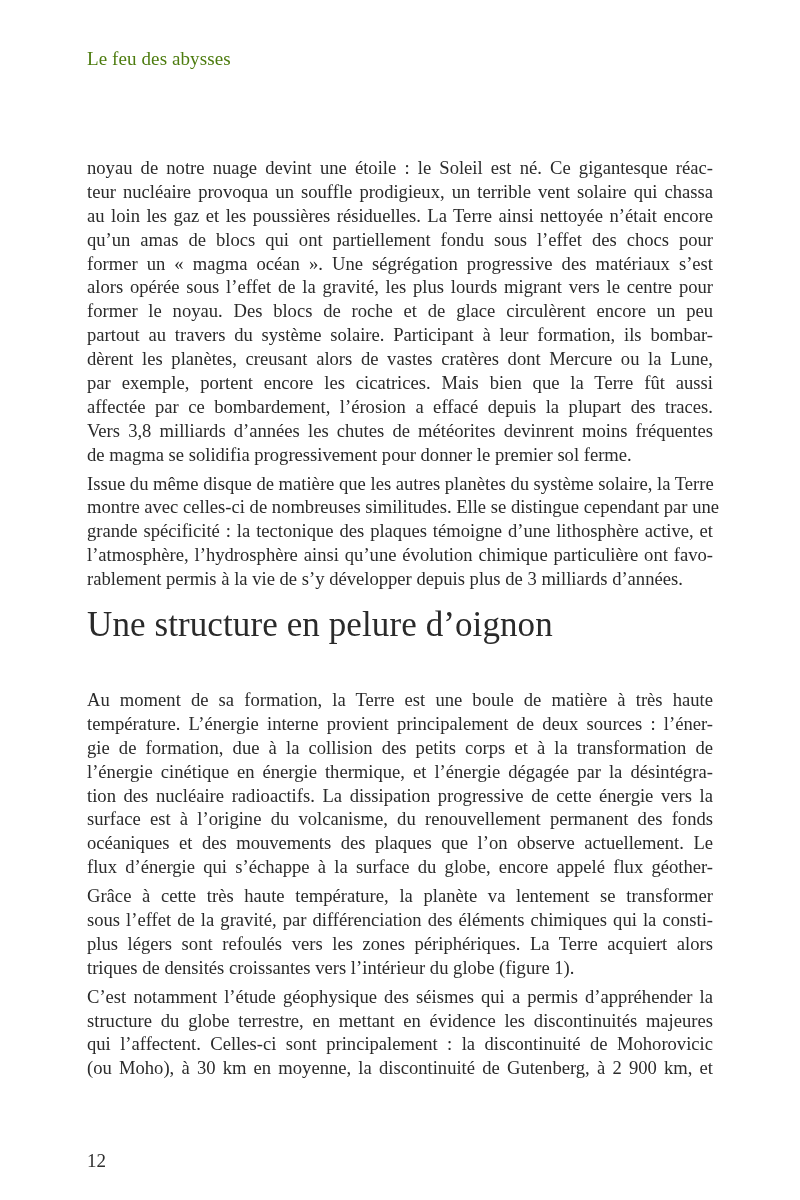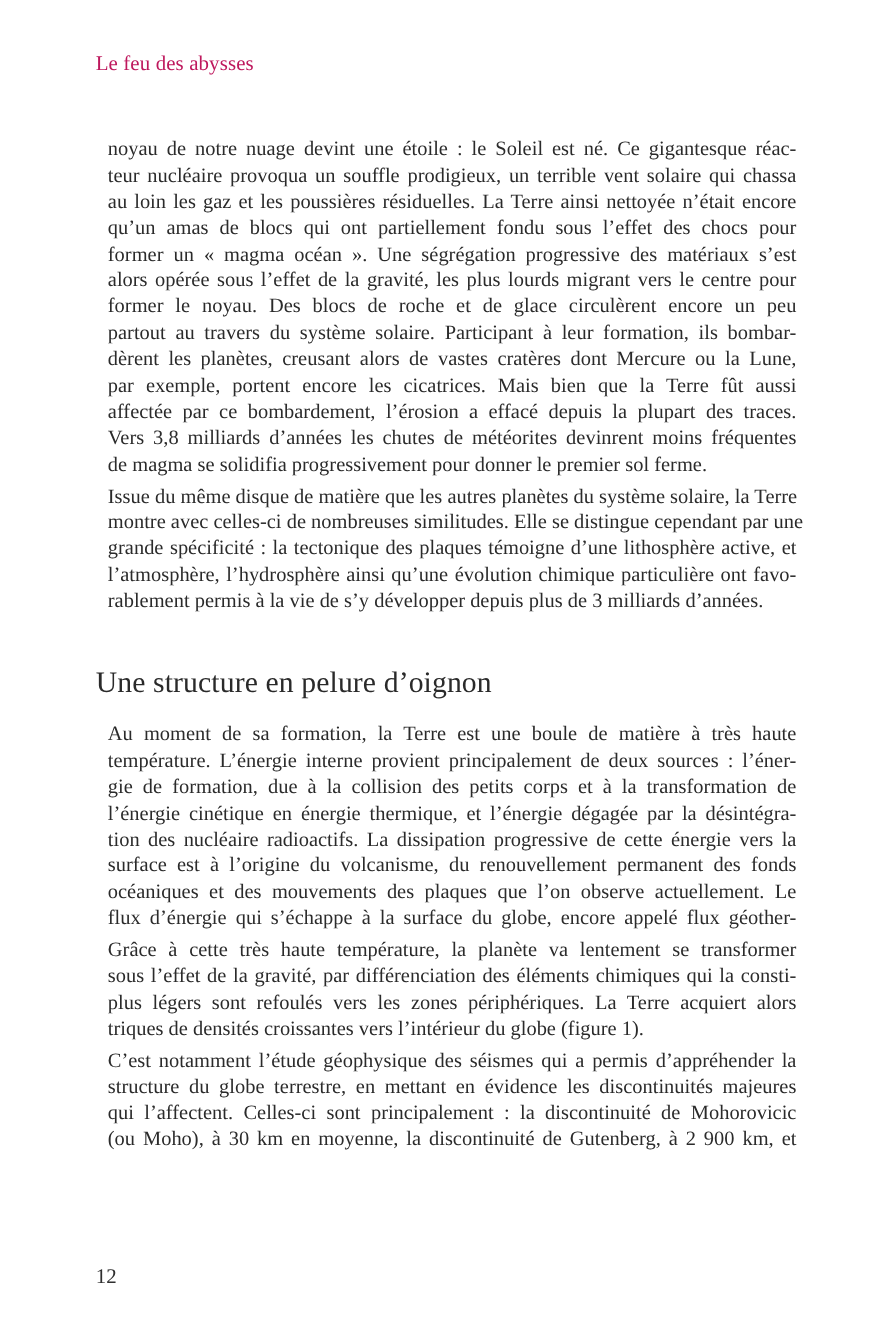--- a/index.html
+++ b/index.html
@@ -13,27 +13,28 @@
     position: relative;
     overflow: hidden;
     font-family: "Liberation Serif", "DejaVu Serif", serif;
     color: #2b2b2b;
   }
   .running-head {
     position: absolute;
     left: 87px;
     top: 48px;
     font-size: 19px;
-    color: #be185d;
+    color: #4d7c0f;
     letter-spacing: 0.1px;
   }
   .text-block {
     position: absolute;
-    left: 98px;
+    left: 87px;
     width: 626px;
+    margin-top: 32px;
   }
   .line {
     display: block;
     height: 23.9px;
     line-height: 23.9px;
     font-size: 18.6px;
     text-align: justify;
     text-align-last: justify;
     white-space: nowrap;
     overflow: visible;
@@ -41,21 +42,21 @@
   .line.last {
     text-align-last: left;
   }
   .para + .para {
     margin-top: 5px;
   }
   .heading {
     position: absolute;
     left: 87px;
     top: 605px;
-    font-size: 27px;
+    font-size: 35px;
     color: #2a2a2a;
     letter-spacing: 0.1px;
     font-weight: normal;
     margin: 0;
   }
   sup.tiny {
     font-size: 9px;
     vertical-align: 7px;
     line-height: 0;
   }

